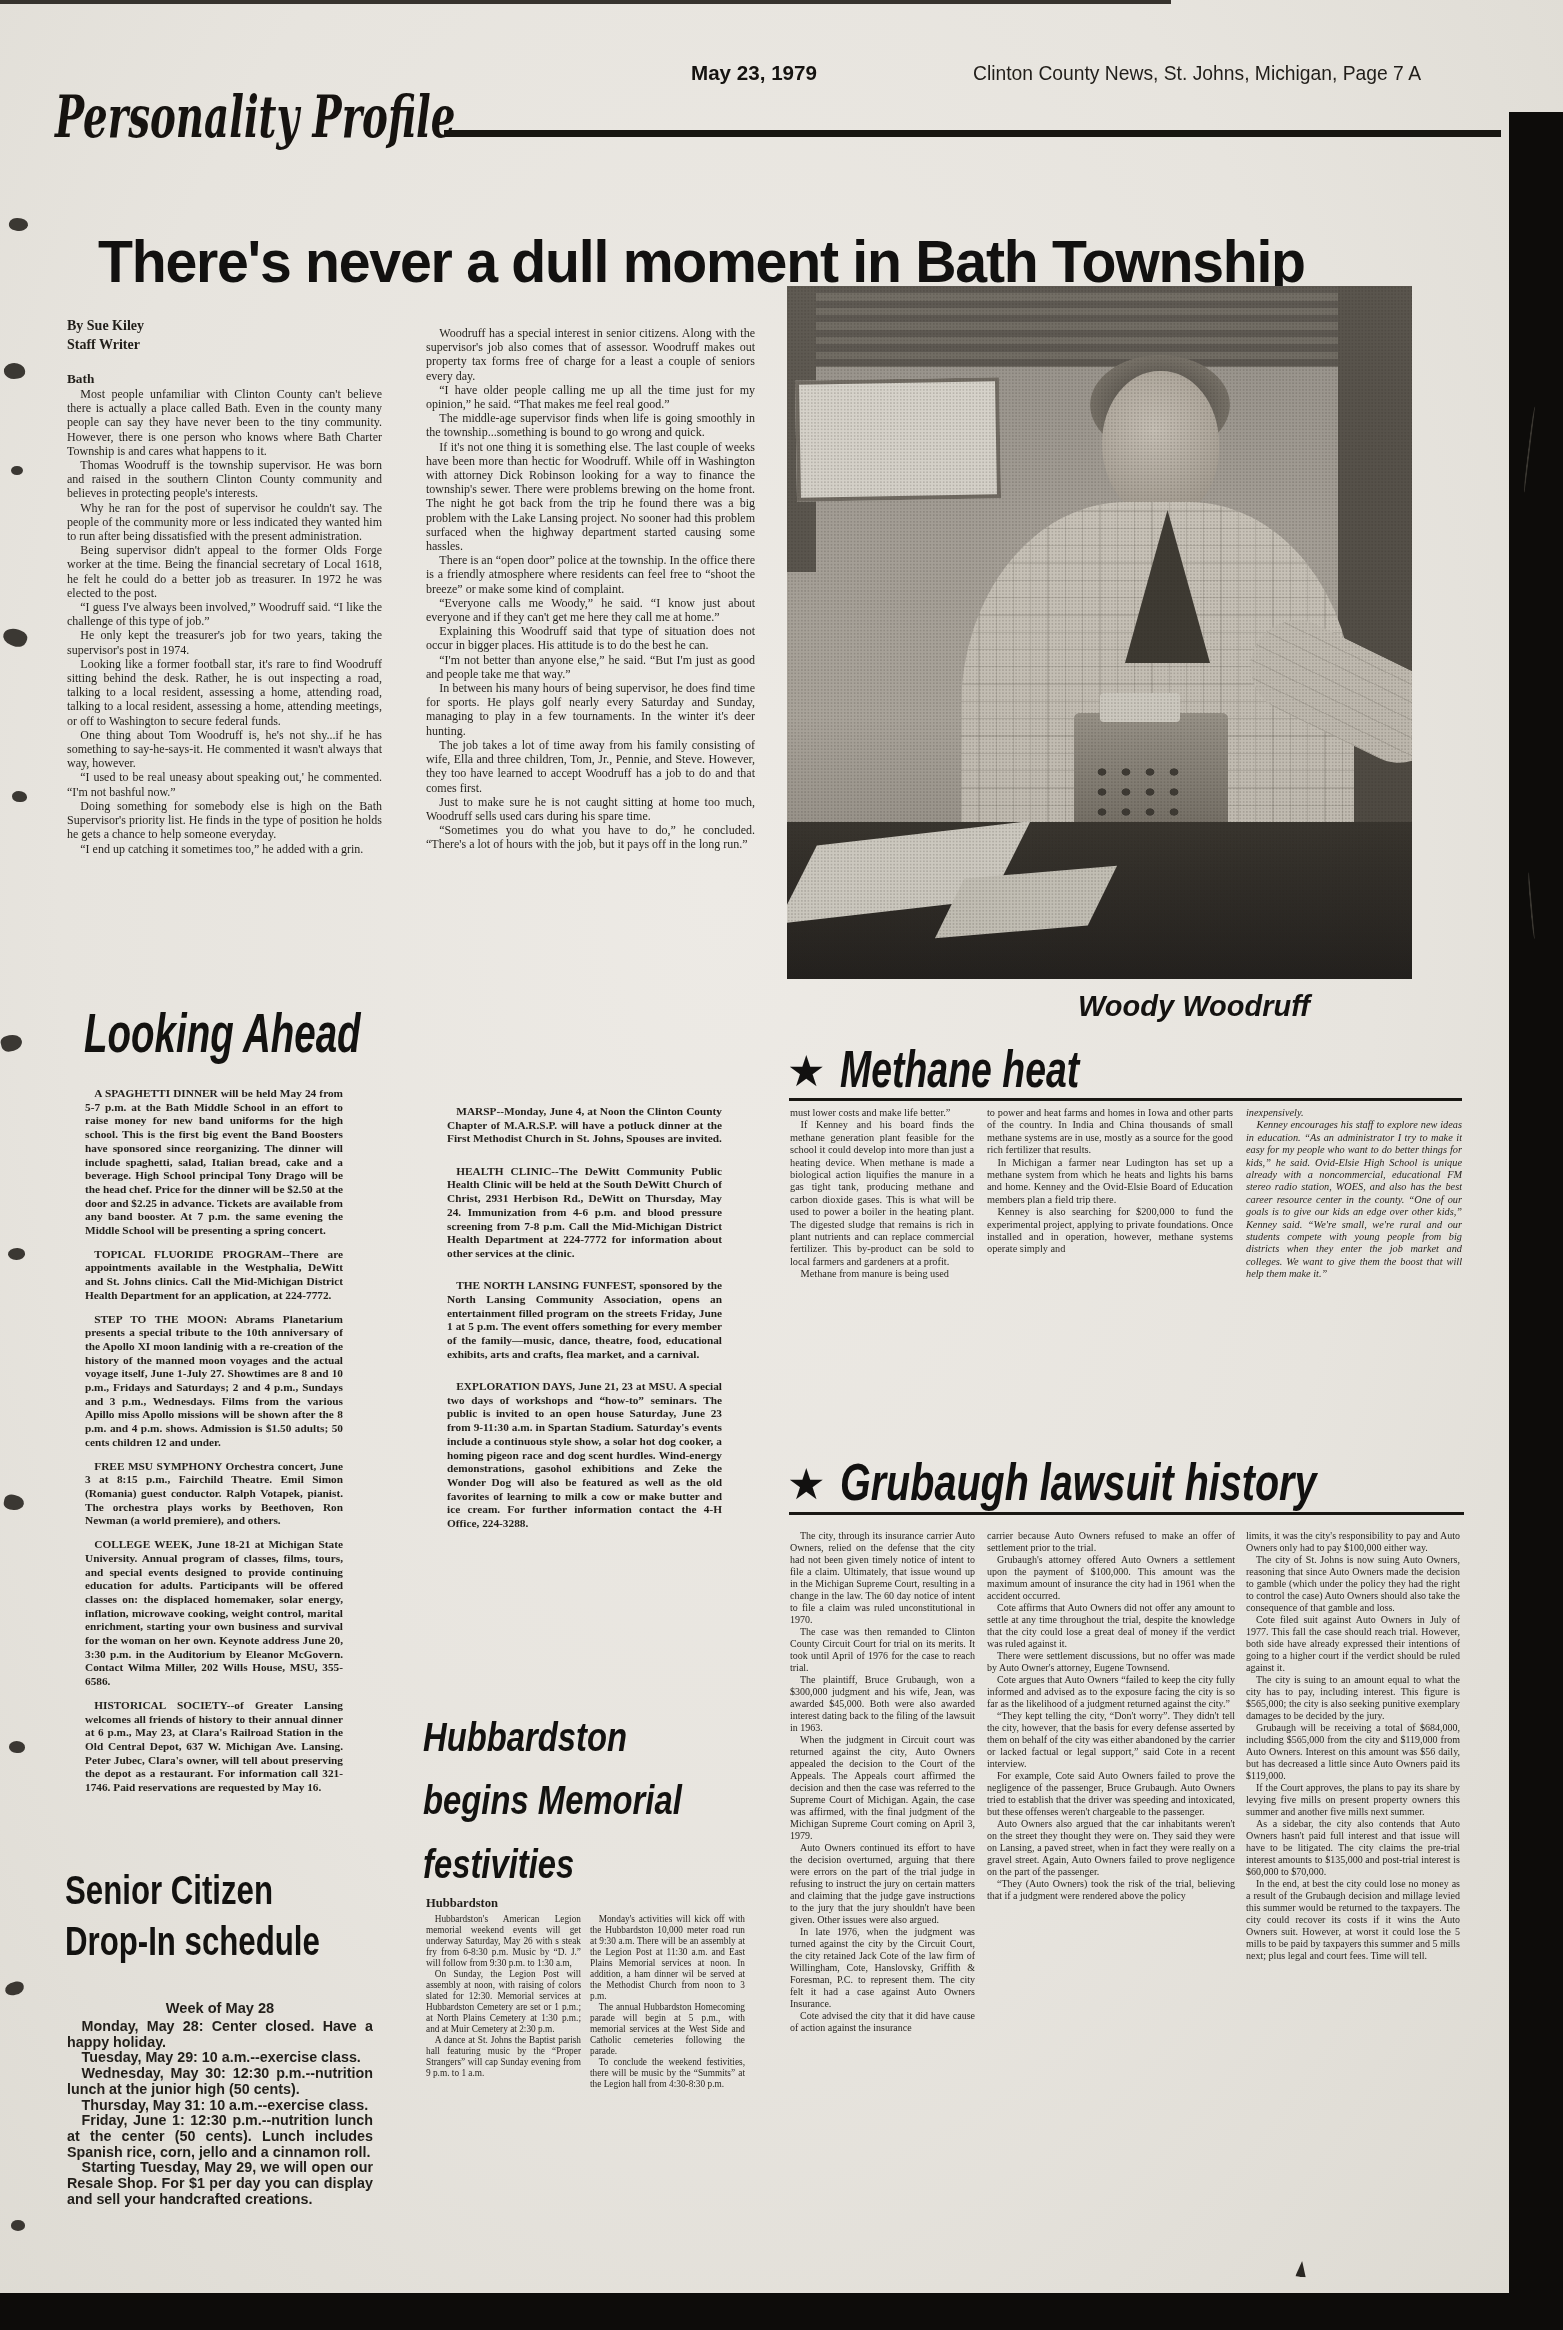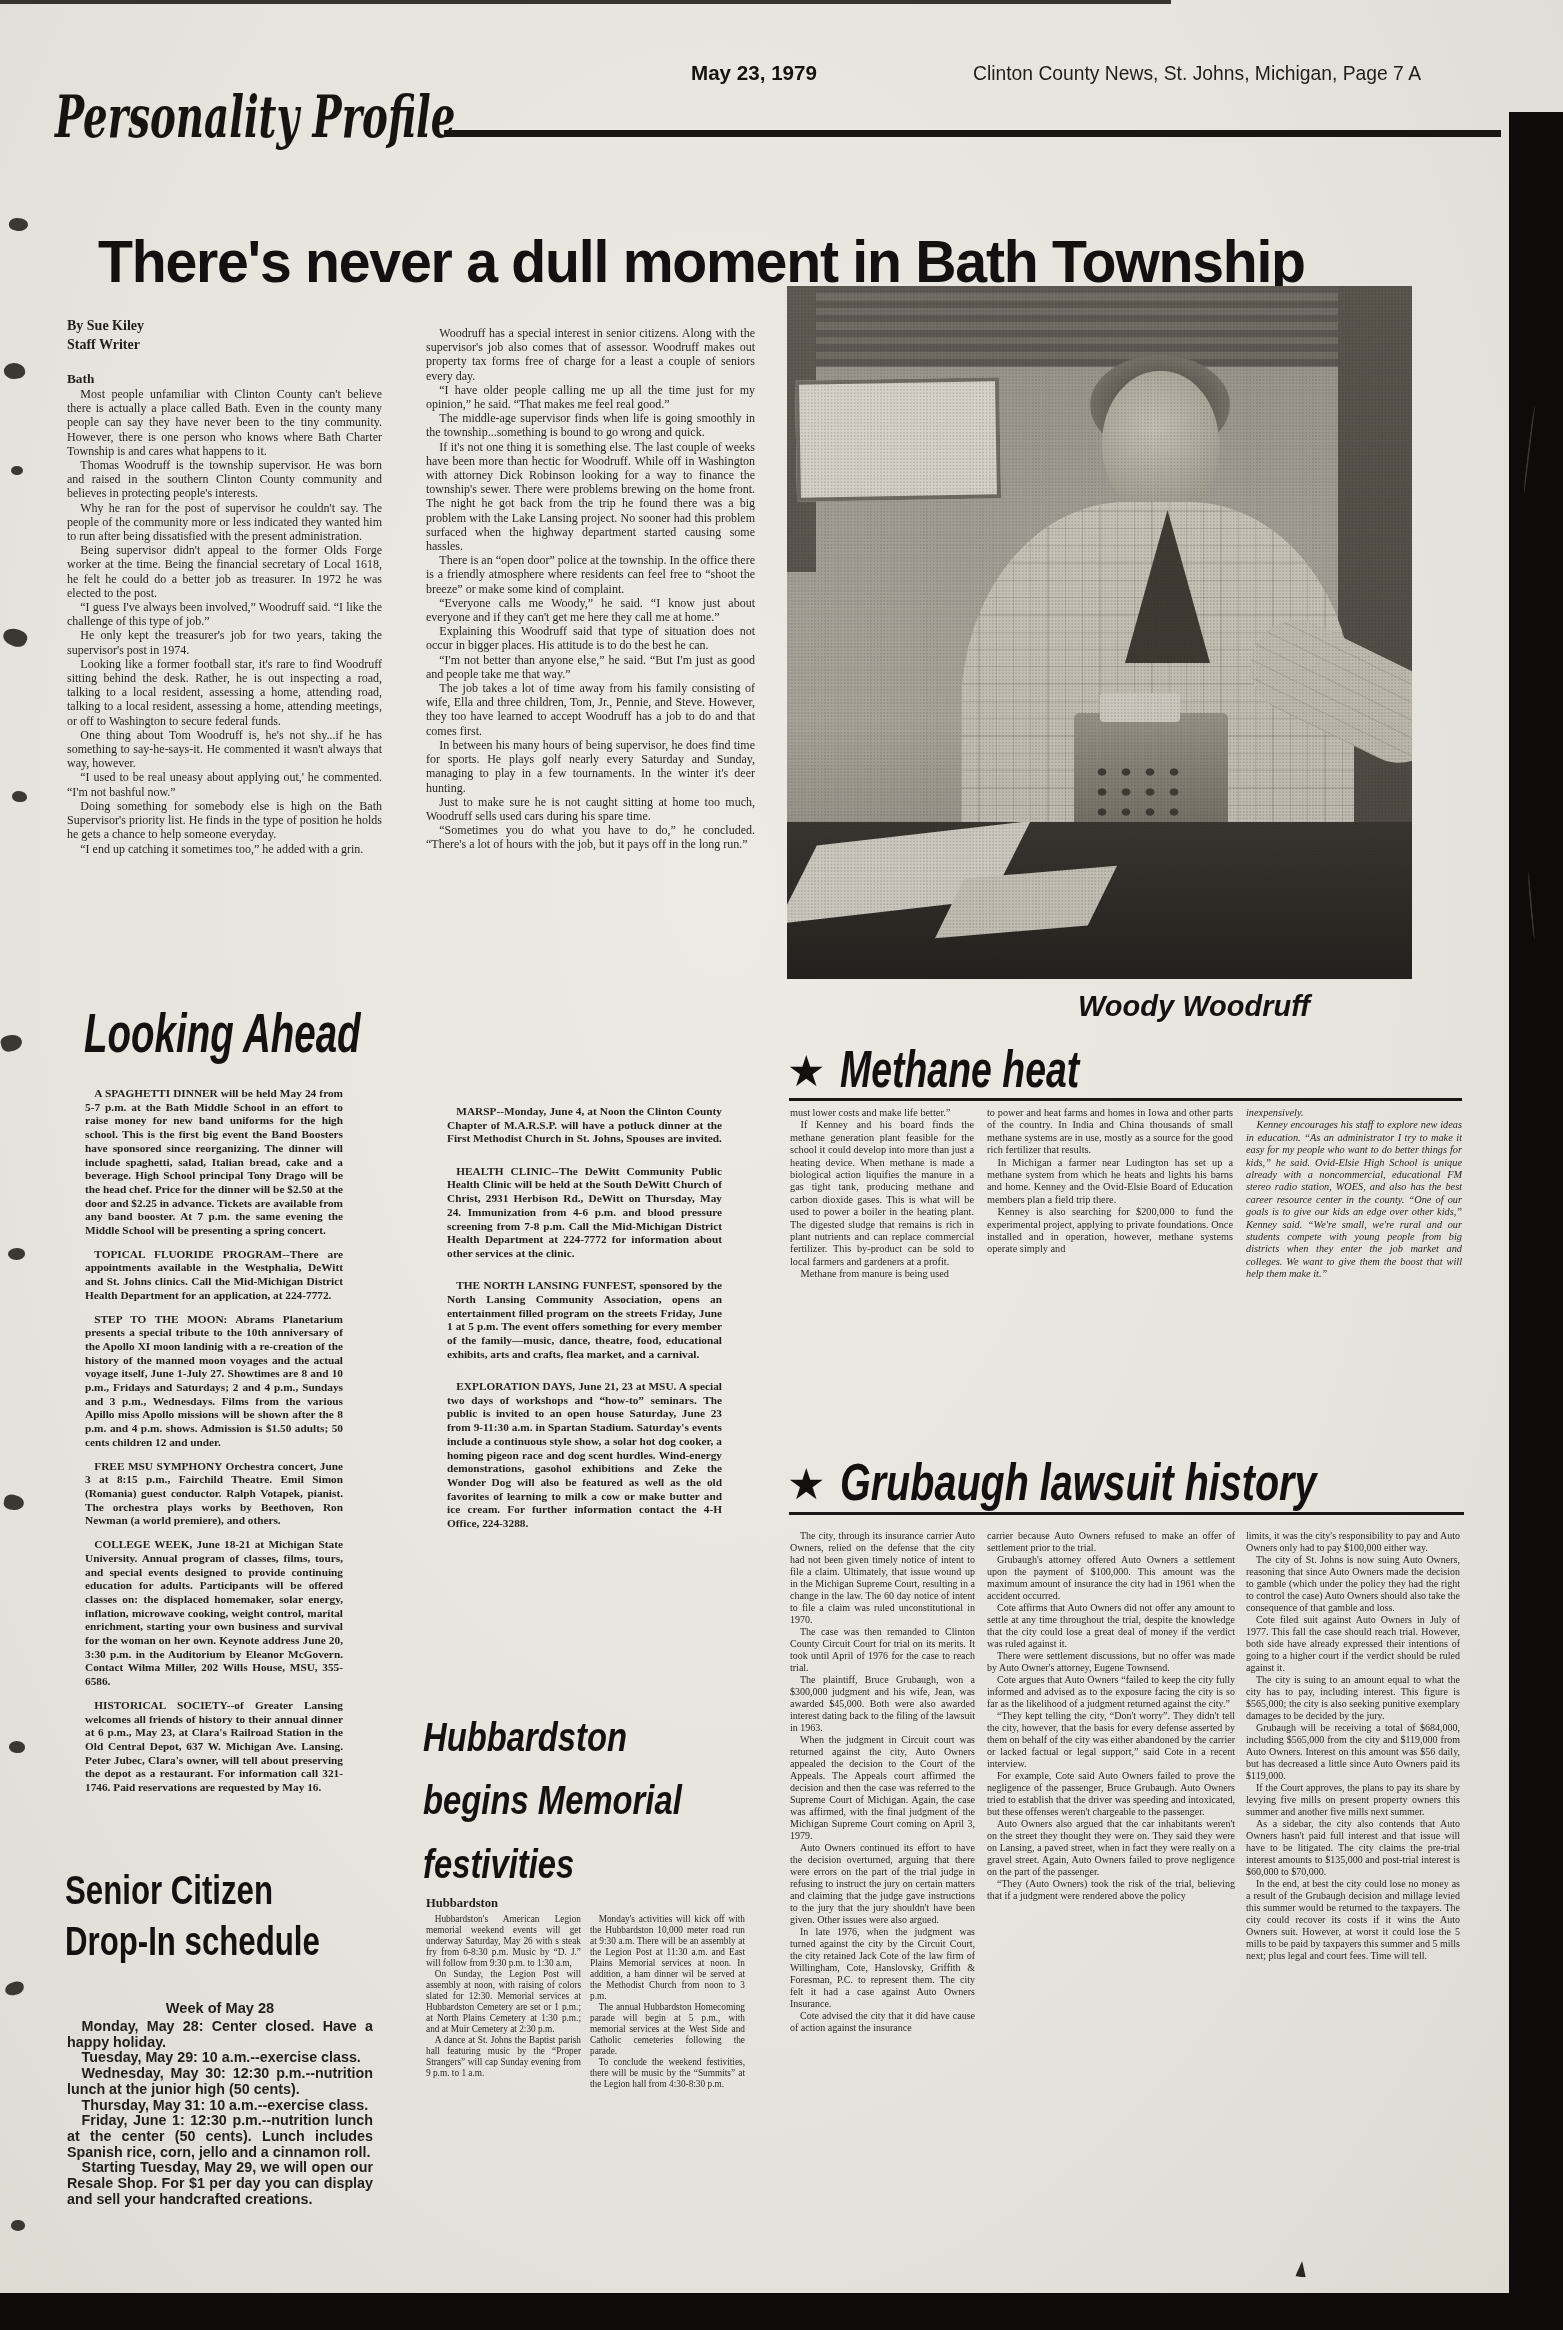--- a/index.html
+++ b/index.html
@@ -130,35 +130,35 @@
   <div class="abs dateline">Bath</div>
   <div class="abs col bodytext bath-c1">
       <p>Most people unfamiliar with Clinton County can't believe there is actually a place called Bath. Even in the county many people can say they have never been to the tiny community. However, there is one person who knows where Bath Charter Township is and cares what happens to it.</p>
       <p>Thomas Woodruff is the township supervisor. He was born and raised in the southern Clinton County community and believes in protecting people's interests.</p>
       <p>Why he ran for the post of supervisor he couldn't say. The people of the community more or less indicated they wanted him to run after being dissatisfied with the present administration.</p>
       <p>Being supervisor didn't appeal to the former Olds Forge worker at the time. Being the financial secretary of Local 1618, he felt he could do a better job as treasurer. In 1972 he was elected to the post.</p>
       <p>“I guess I've always been involved,” Woodruff said. “I like the challenge of this type of job.”</p>
       <p>He only kept the treasurer's job for two years, taking the supervisor's post in 1974.</p>
       <p>Looking like a former football star, it's rare to find Woodruff sitting behind the desk. Rather, he is out inspecting a road, talking to a local resident, assessing a home, attending road, talking to a local resident, assessing a home, attending meetings, or off to Washington to secure federal funds.</p>
       <p>One thing about Tom Woodruff is, he's not shy...if he has something to say-he-says-it. He commented it wasn't always that way, however.</p>
-      <p>“I used to be real uneasy about applying out,' he commented. “I'm not bashful now.”</p>
+      <p>“I used to be real uneasy about speaking out,' he commented. “I'm not bashful now.”</p>
       <p>Doing something for somebody else is high on the Bath Supervisor's priority list. He finds in the type of position he holds he gets a chance to help someone everyday.</p>
       <p>“I end up catching it sometimes too,” he added with a grin.</p>
     </div>
   <div class="abs col bodytext bath-c2">
       <p>Woodruff has a special interest in senior citizens. Along with the supervisor's job also comes that of assessor. Woodruff makes out property tax forms free of charge for a least a couple of seniors every day.</p>
       <p>“I have older people calling me up all the time just for my opinion,” he said. “That makes me feel real good.”</p>
       <p>The middle-age supervisor finds when life is going smoothly in the township...something is bound to go wrong and quick.</p>
       <p>If it's not one thing it is something else. The last couple of weeks have been more than hectic for Woodruff. While off in Washington with attorney Dick Robinson looking for a way to finance the township's sewer. There were problems brewing on the home front. The night he got back from the trip he found there was a big problem with the Lake Lansing project. No sooner had this problem surfaced when the highway department started causing some hassles.</p>
       <p>There is an “open door” police at the township. In the office there is a friendly atmosphere where residents can feel free to “shoot the breeze” or make some kind of complaint.</p>
       <p>“Everyone calls me Woody,” he said. “I know just about everyone and if they can't get me here they call me at home.”</p>
       <p>Explaining this Woodruff said that type of situation does not occur in bigger places. His attitude is to do the best he can.</p>
       <p>“I'm not better than anyone else,” he said. “But I'm just as good and people take me that way.”</p>
+      <p>In between his many hours of being supervisor, he does find time for sports. He plays golf nearly every Saturday and Sunday, managing to play in a few tournaments. In the winter it's deer hunting.</p>
       <p>The job takes a lot of time away from his family consisting of wife, Ella and three children, Tom, Jr., Pennie, and Steve. However, they too have learned to accept Woodruff has a job to do and that comes first.</p>
-      <p>In between his many hours of being supervisor, he does find time for sports. He plays golf nearly every Saturday and Sunday, managing to play in a few tournaments. In the winter it's deer hunting.</p>
       <p>Just to make sure he is not caught sitting at home too much, Woodruff sells used cars during his spare time.</p>
       <p>“Sometimes you do what you have to do,” he concluded. “There's a lot of hours with the job, but it pays off in the long run.”</p>
     </div>
 
   <div class="abs photo">
     <div class="abs ph-top"></div>
     <div class="abs ph-leftcol"></div>
     <div class="abs ph-sign"></div>
     <div class="abs ph-rightzone"></div>
     <div class="abs ph-hair"></div>

